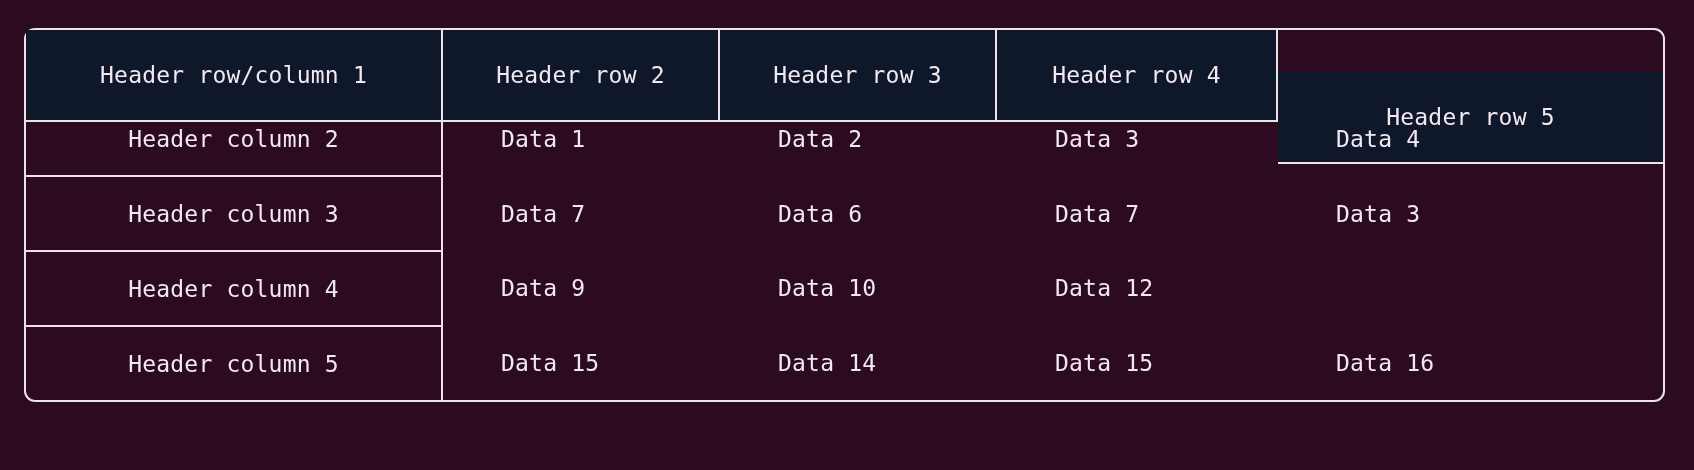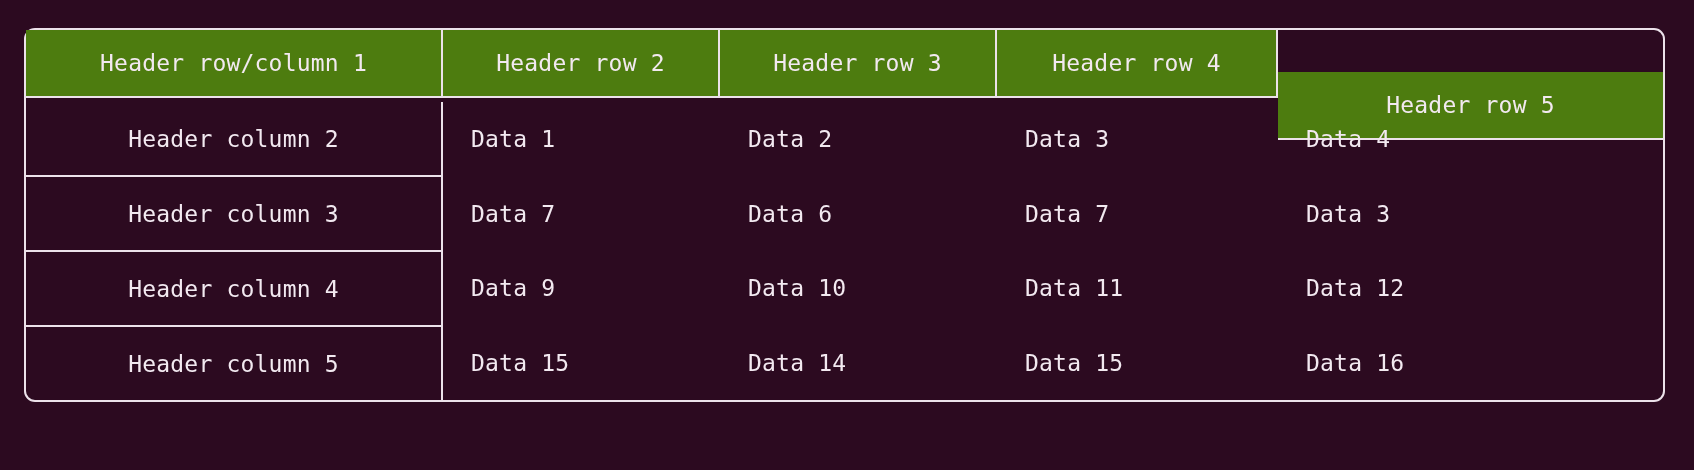--- a/index.html
+++ b/index.html
@@ -30,31 +30,31 @@
   #header-row {
     position: absolute;
     left: 0;
     top: 0;
     width: 100%;
     height: 72px;
     display: flex;
   }
   .hcell {
     box-sizing: border-box;
-    height: 68px;
+    height: 92px;
     display: flex;
     align-items: center;
     justify-content: center;
     border-right: 2px solid #ece2ea;
     border-bottom: 2px solid #ece2ea;
     color: #f2e9f0;
     font-size: 23px;
     letter-spacing: 0.2px;
     white-space: nowrap;
-    background: #4d7c0f;
+    background: #0f172a;
   }
   .hcell.c1 { width: 417px; }
   .hcell.c2 { width: 277px; text-align: right; }
   .hcell.c3 { width: 277px; }
   .hcell.c4 { width: 281px; }
   .hcell.c5 { width: 385px; border-right: none; margin-top: 42px; }
 
   
   #body-area {
     position: absolute;
@@ -90,20 +90,21 @@
 
   
   #data-grid {
     flex: 1 1 auto;
     display: flex;
     flex-direction: column;
   }
   .drow {
     flex: 1 1 0;
     display: flex;
+    padding-left: 30px;
   }
   .dcell {
     box-sizing: border-box;
     display: flex;
     align-items: center;
     padding-left: 28px;
     color: #f2e9f0;
     font-size: 23px;
     letter-spacing: 0.2px;
     white-space: nowrap;
@@ -147,21 +148,20 @@
       <div class="drow">
         <div class="dcell d1">Data 7</div>
         <div class="dcell d2">Data 6</div>
         <div class="dcell d3">Data 7</div>
         <div class="dcell d4">Data 3</div>
       </div>
 
       <div class="drow">
         <div class="dcell d1">Data 9</div>
         <div class="dcell d2">Data 10</div>
-        <div class="dcell d3">Data 11</div>
         <div class="dcell d4">Data 12</div>
       </div>
 
       <div class="drow">
         <div class="dcell d1">Data 15</div>
         <div class="dcell d2">Data 14</div>
         <div class="dcell d3">Data 15</div>
         <div class="dcell d4">Data 16</div>
       </div>
 

